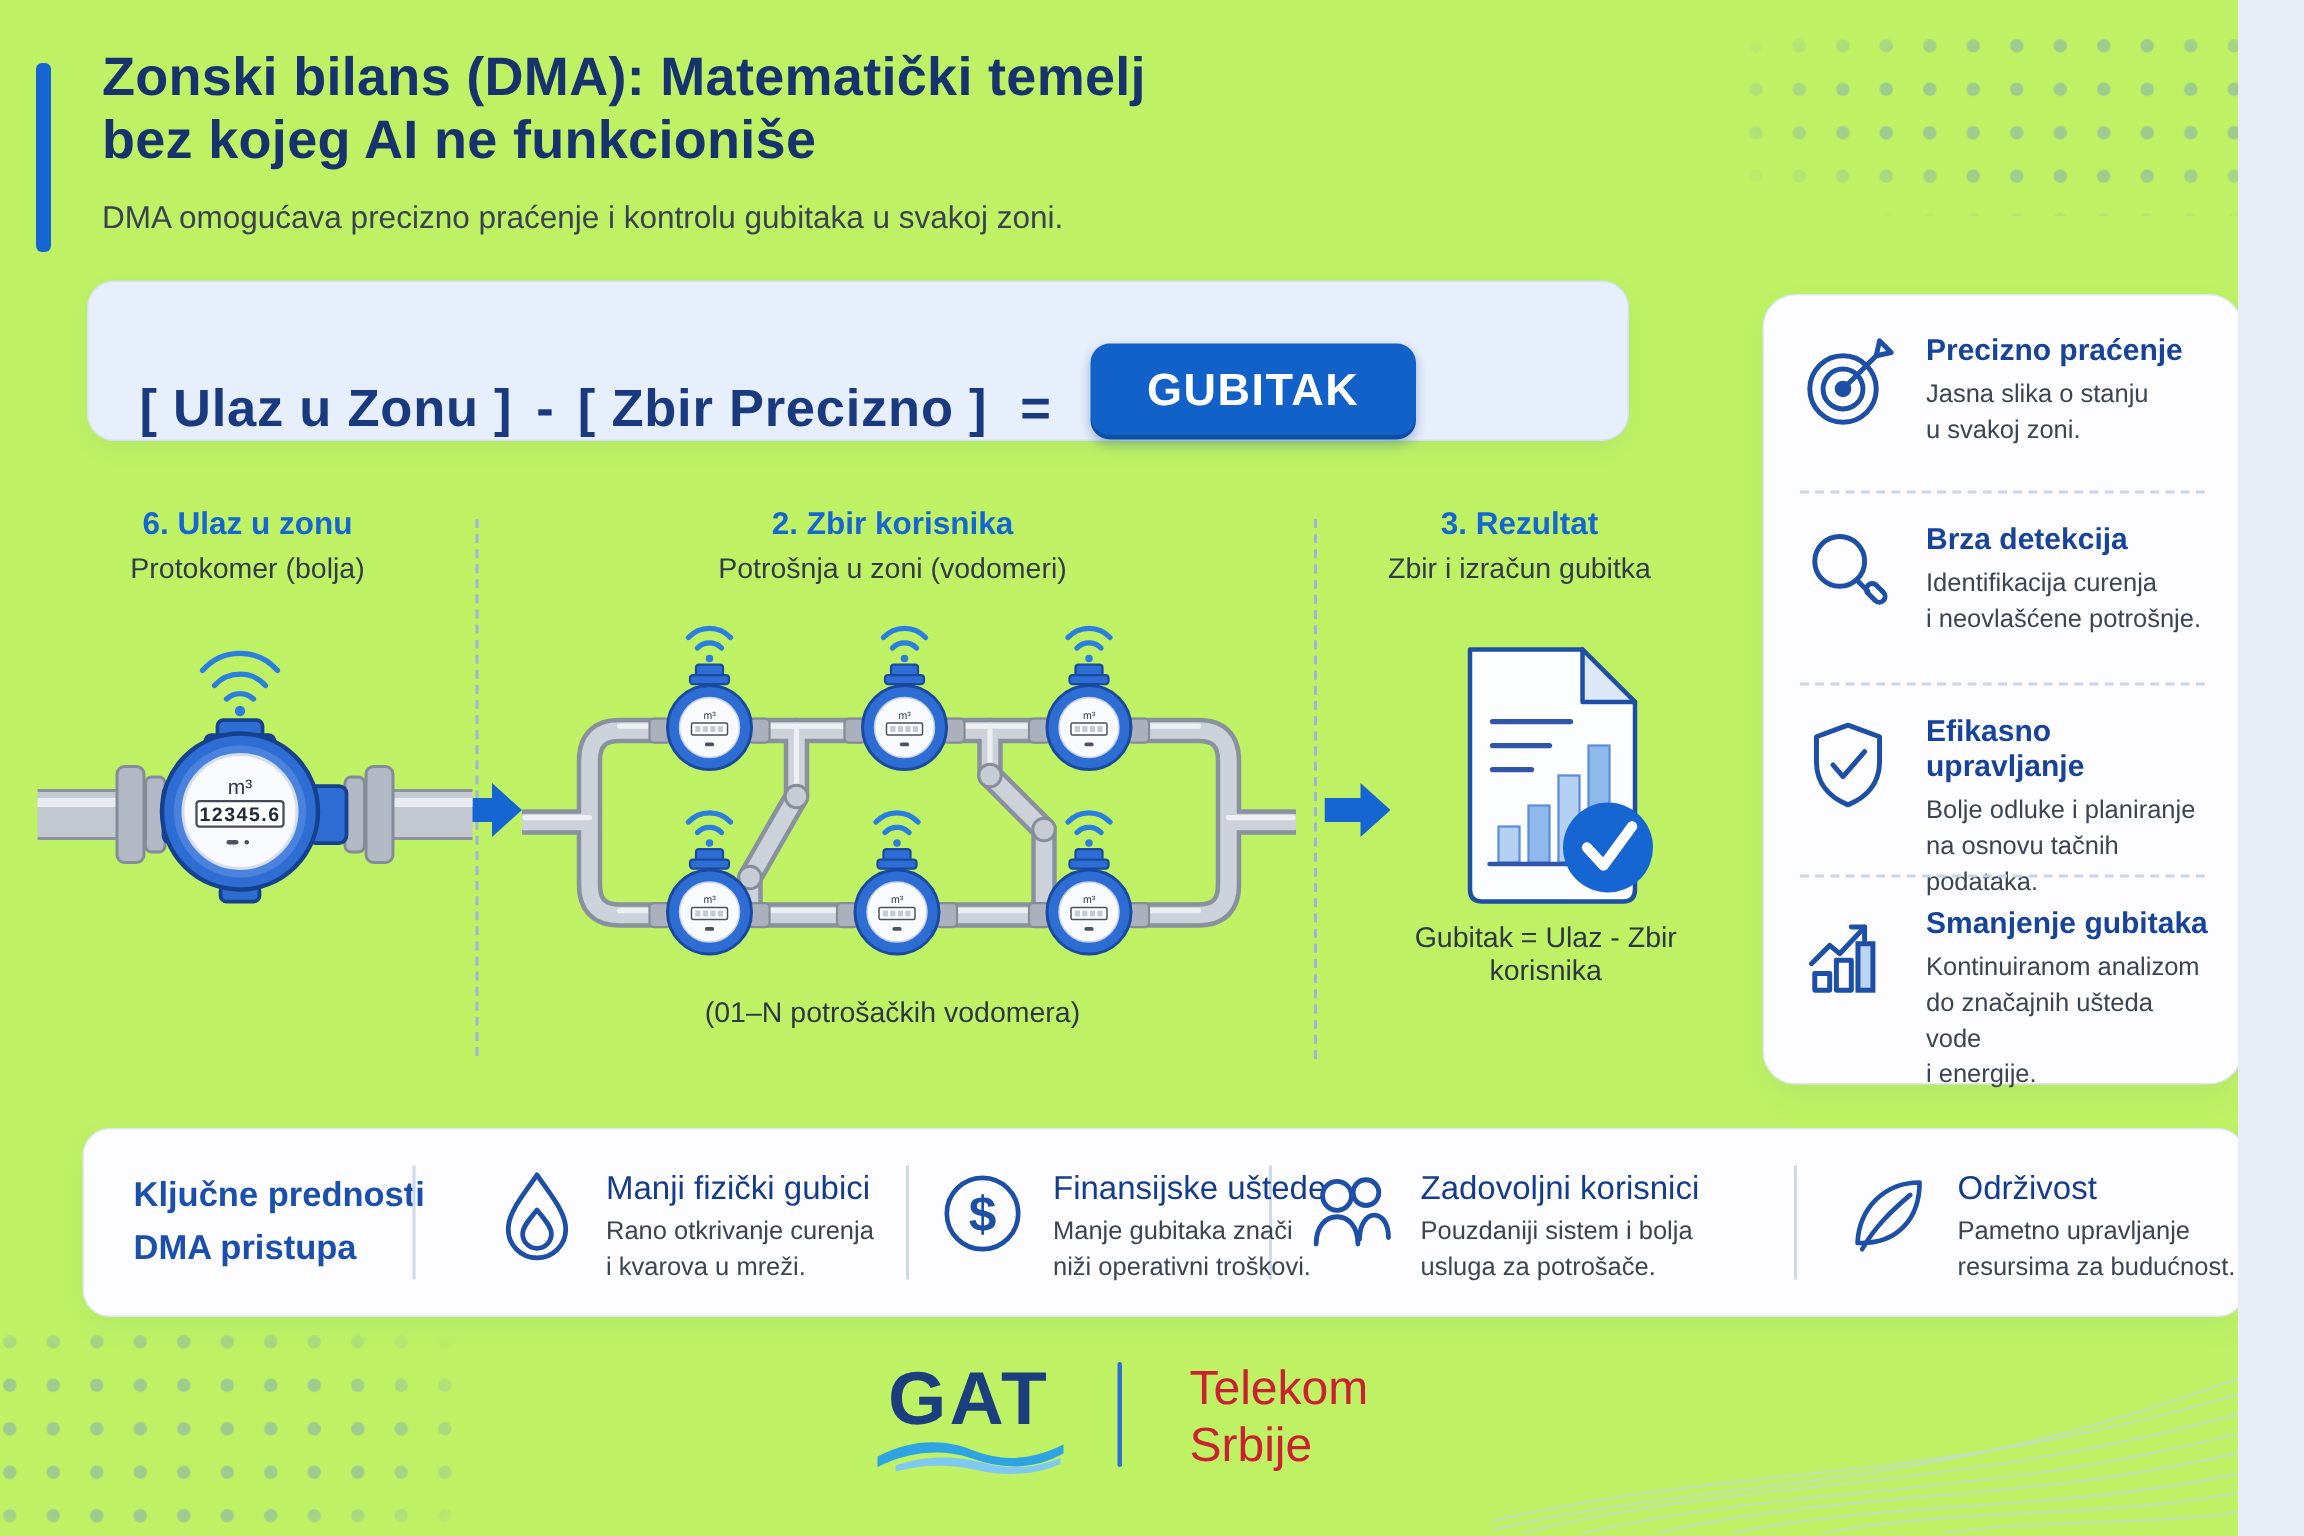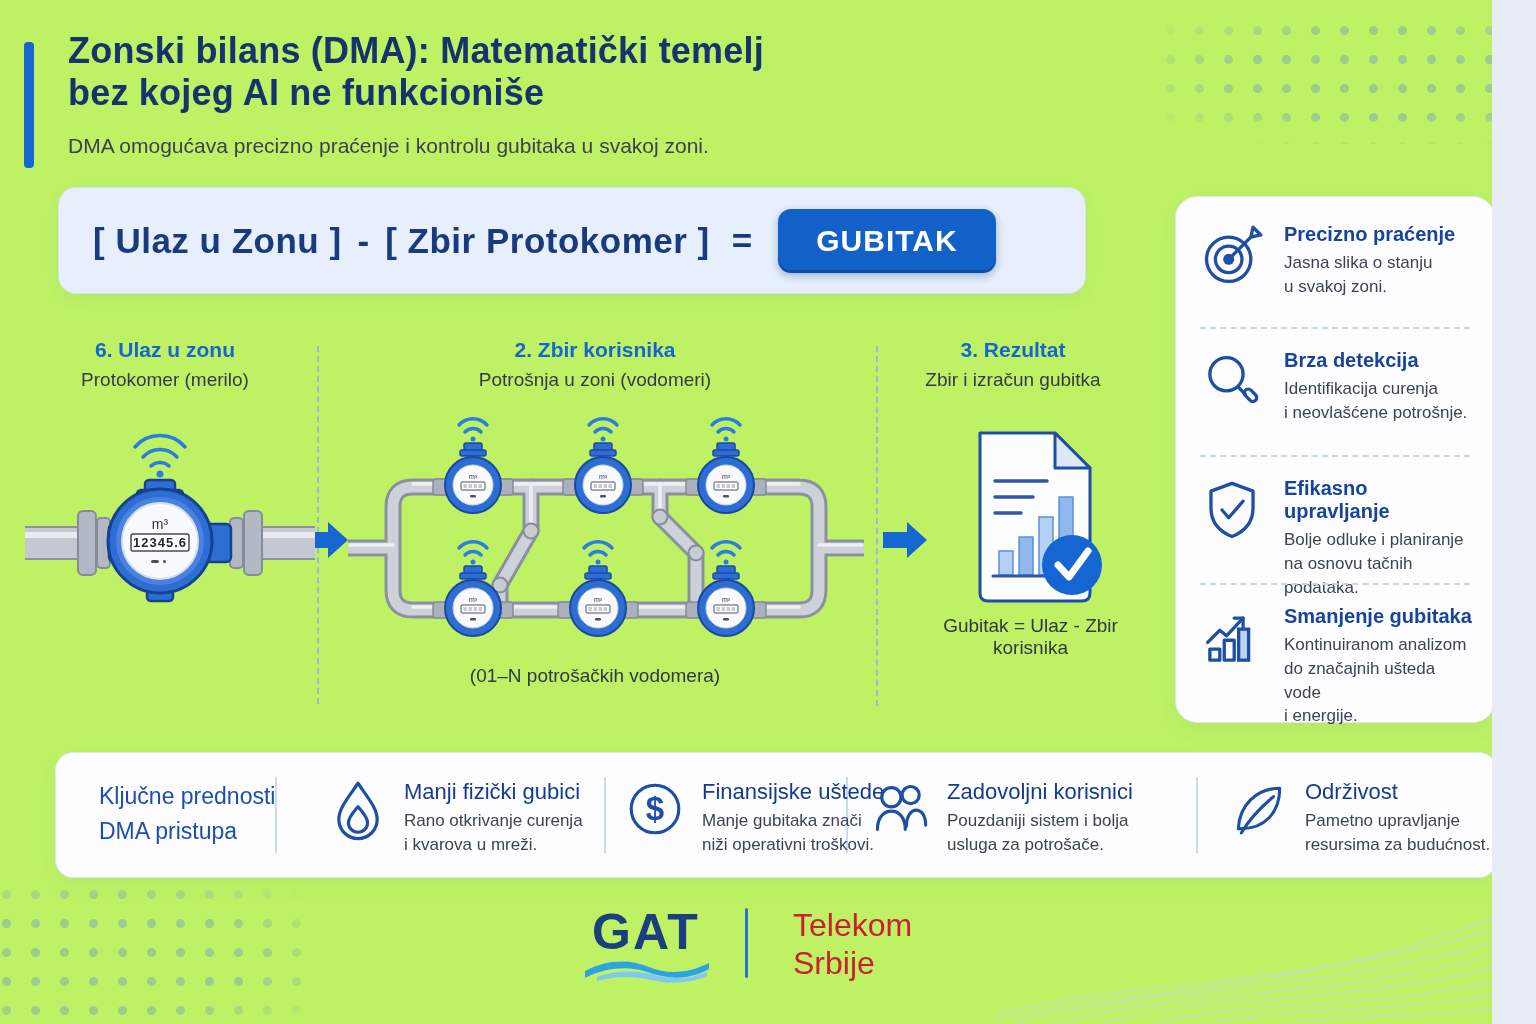--- a/index.html
+++ b/index.html
@@ -15,21 +15,21 @@
     -webkit-mask-image:radial-gradient(ellipse at 35% 55%, #000 50%, transparent 90%);
     mask-image:radial-gradient(ellipse at 35% 55%, #000 50%, transparent 90%);}
   .waves{position:absolute;left:995px;top:872px;}
 
   
   .accent-bar{position:absolute;left:24px;top:42px;width:10px;height:126px;background:#1565d3;border-radius:4px;}
   .page-title{position:absolute;left:68px;top:30px;font-size:36px;line-height:1.16;font-weight:700;color:#16336e;white-space:pre-line;letter-spacing:.2px;}
   .page-subtitle{position:absolute;left:68px;top:134px;font-size:21px;color:#3a4250;}
 
   
-  .formula-panel{position:absolute;left:58px;top:187px;width:1028px;height:107px;background:#e8effc;border:1px solid #d4e0f5;border-radius:18px;box-shadow:0 6px 16px rgba(30,80,170,.06);display:flex;align-items:center;padding:0 34px;box-sizing:border-box;}
+  .formula-panel{position:absolute;left:58px;top:187px;width:1028px;height:107px;background:#e8effc;border:1px solid #d4e0f5;border-radius:18px;box-shadow:0 6px 16px rgba(30,80,170,.06);display:flex;align-items:flex-end;padding:0 34px;box-sizing:border-box;}
   .formula-text{font-size:35px;font-weight:700;color:#1a3a80;letter-spacing:.5px;}
   .formula-op{font-size:35px;font-weight:700;color:#1a3a80;margin:0 16px;}
   .formula-eq{font-size:35px;font-weight:700;color:#1a3a80;margin:0 26px 0 22px;}
   .gubitak-badge{background:#1161c9;color:#fff;font-size:30px;font-weight:700;letter-spacing:1px;padding:15px 38px;border-radius:13px;box-shadow:0 3px 8px rgba(13,70,150,.35), inset 0 -3px 0 rgba(0,0,0,.18);}
 
   
   .step-head{position:absolute;text-align:center;}
   .step-title{font-size:21px;font-weight:700;color:#1565d3;}
   .step-sub{font-size:19px;color:#333b49;margin-top:7px;}
   .step-caption{position:absolute;text-align:center;font-size:19px;color:#2e3744;}
@@ -40,21 +40,21 @@
   .benefits-panel{position:absolute;left:1175px;top:196px;width:320px;height:527px;background:#fdfdff;border:1px solid #dde6f5;border-radius:22px;box-shadow:0 8px 20px rgba(30,80,170,.06);box-sizing:border-box;}
   .benefit-item{position:absolute;left:22px;right:18px;display:flex;}
   .benefit-icon{flex:0 0 68px;display:flex;align-items:flex-start;justify-content:center;padding-top:2px;}
   .benefit-text{margin-left:18px;}
   .benefit-title{font-size:20px;font-weight:700;color:#17449a;}
   .benefit-desc{font-size:17px;color:#3b4453;line-height:1.4;margin-top:5px;white-space:pre-line;}
   .dash-h{position:absolute;left:24px;right:24px;border-top:2px dashed #c7d6ee;}
 
   
   .bottom-bar{position:absolute;left:55px;top:752px;width:1440px;height:124px;background:#fdfdff;border:1px solid #dde6f5;border-radius:18px;box-shadow:0 8px 20px rgba(30,80,170,.05);}
-  .kb-heading{position:absolute;left:43px;top:26px;font-size:23px;font-weight:400;color:#1b4fae;line-height:1.5;white-space:pre-line;}
+  .kb-heading{position:absolute;left:33px;top:26px;font-size:23px;font-weight:700;color:#1b4fae;line-height:1.5;white-space:pre-line;}
   .v-div{position:absolute;top:24px;height:76px;width:2px;background:#ccd9ee;}
   .bb-item{position:absolute;top:26px;display:flex;}
   .bb-icon{flex:0 0 60px;}
   .bb-text{margin-left:16px;}
   .bb-title{font-size:22px;font-weight:400;color:#143c8c;}
   .bb-desc{font-size:17px;color:#3b4453;line-height:1.4;margin-top:4px;white-space:pre-line;}
 
   
   .gat-logo{position:absolute;left:586px;top:903px;width:120px;text-align:center;font-size:50px;font-weight:700;letter-spacing:2px;color:#1b3f7e;}
   .gat-wave{position:absolute;left:583px;top:957px;}
@@ -89,28 +89,28 @@
   </svg>
 
   <div class="accent-bar"></div>
   <div class="page-title">Zonski bilans (DMA): Matematički temelj
 bez kojeg AI ne funkcioniše</div>
   <div class="page-subtitle">DMA omogućava precizno praćenje i kontrolu gubitaka u svakoj zoni.</div>
 
   <div class="formula-panel">
     <span class="formula-text">[ Ulaz u Zonu ]</span>
     <span class="formula-op">-</span>
-    <span class="formula-text">[ Zbir Protokomer ]</span>
+    <span class="formula-text">[ Zbir Precizno ]</span>
     <span class="formula-eq">=</span>
     <span class="gubitak-badge">GUBITAK</span>
   </div>
 
   <div class="step-head" style="left:40px;top:338px;width:250px;">
     <div class="step-title">6. Ulaz u zonu</div>
-    <div class="step-sub">Protokomer (merilo)</div>
+    <div class="step-sub">Protokomer (bolja)</div>
   </div>
   <div class="step-head" style="left:430px;top:338px;width:330px;">
     <div class="step-title">2. Zbir korisnika</div>
     <div class="step-sub">Potrošnja u zoni (vodomeri)</div>
   </div>
   <div class="step-head" style="left:918px;top:338px;width:190px;">
     <div class="step-title">3. Rezultat</div>
     <div class="step-sub">Zbir i izračun gubitka</div>
   </div>
 

